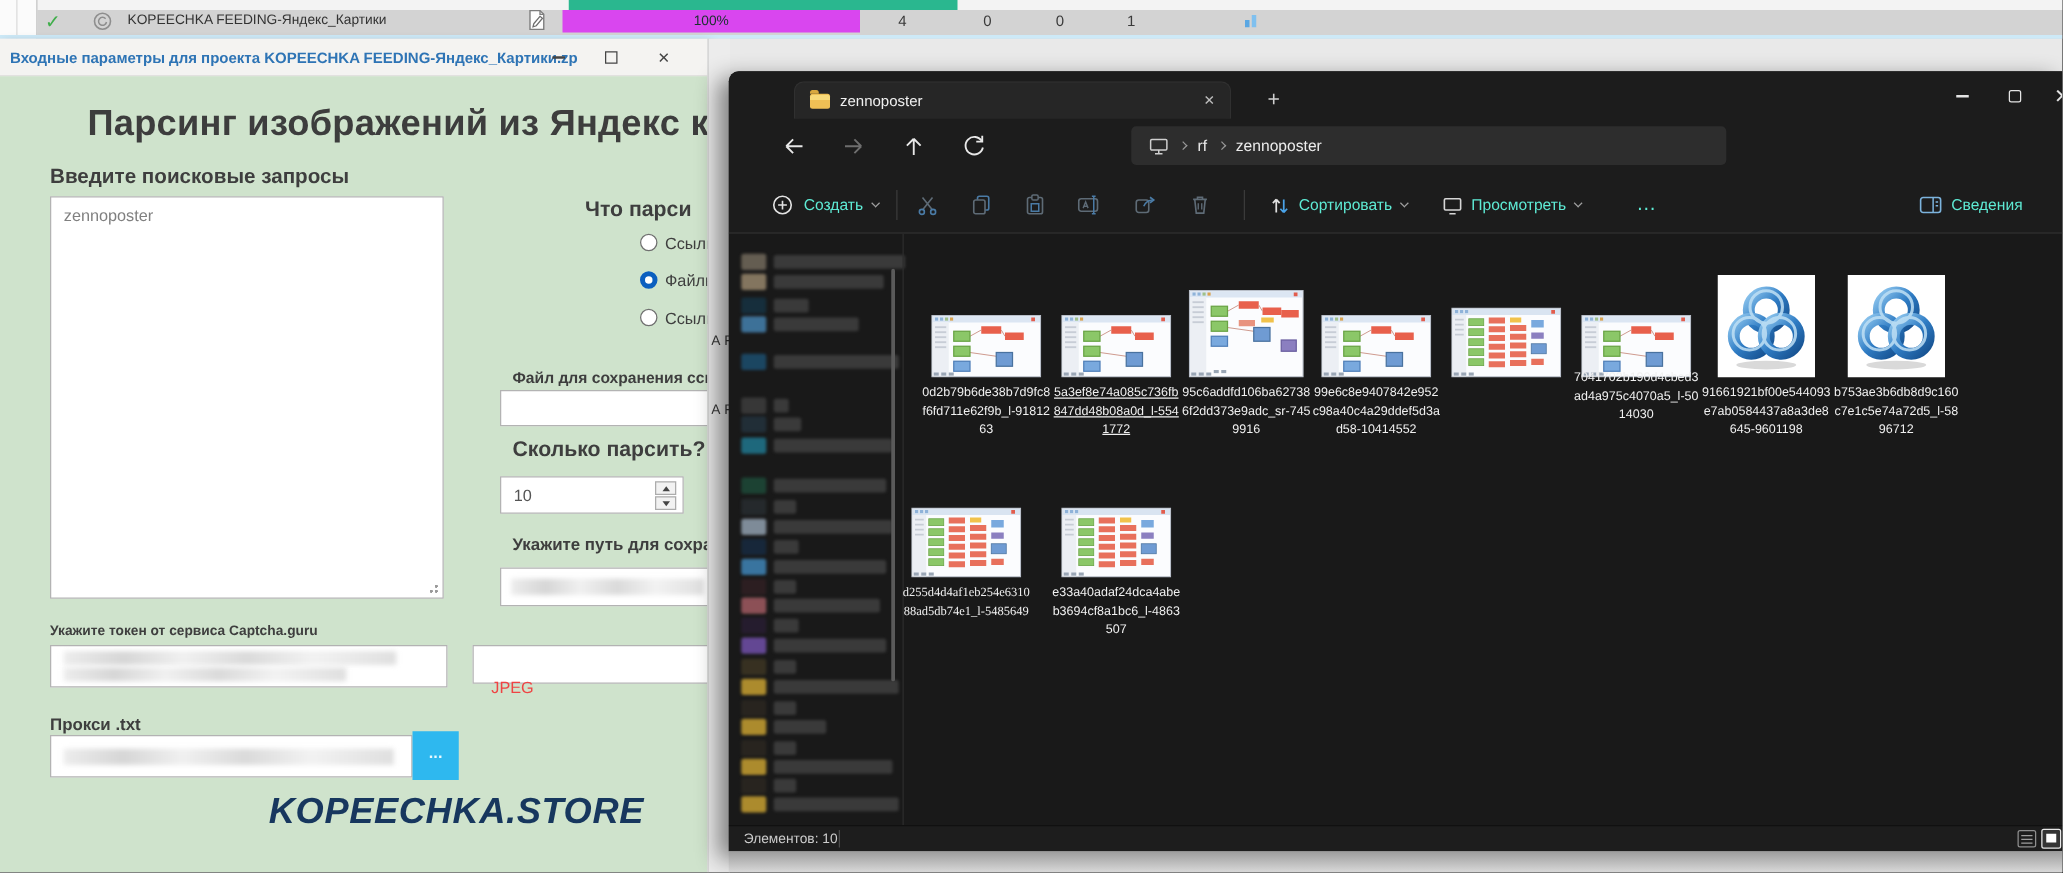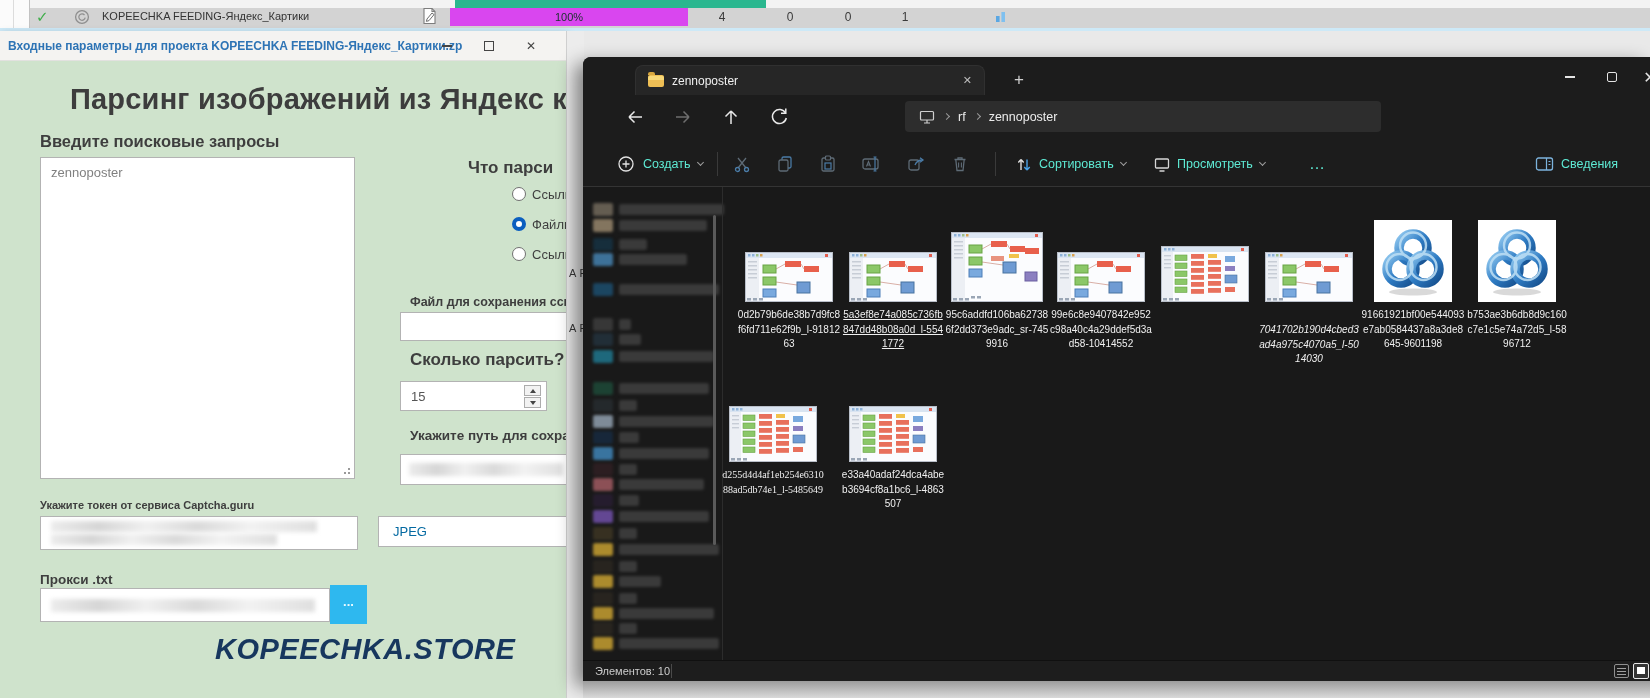--- a/index.html
+++ b/index.html
@@ -171,34 +171,34 @@
             <span class="radio"></span>
             <span class="radio-label">Ссылки + фа</span>
           </div>
         </div>
 
       <div class="dlg-label" style="left:410px;top:234px;font-size:12.5px;">Файл для сохранения ссы</div>
       <div class="dlg-input" style="left:400px;top:251px;width:170px;height:29px;"></div>
 
       <div class="dlg-label" style="left:410px;top:289px;font-size:17px;">Сколько парсить?</div>
       <div class="dlg-input" style="left:400px;top:320px;width:147px;height:30px;">
-        <span style="position:absolute;left:10px;top:7px;font-size:13px;color:#555;">15</span>
+        <span style="position:absolute;left:10px;top:7px;font-size:13px;color:#555;">10</span>
         <div class="spinbox">
             <div class="up"></div>
             <div class="dn"></div>
           </div>
       </div>
 
       <div class="dlg-label" style="left:410px;top:367px;font-size:13.5px;">Укажите путь для сохра</div>
       <div class="dlg-input" style="left:400px;top:393px;width:170px;height:31px;">
         <div class="blurbar" style="margin:8px 6px 0 8px;"></div>
       </div>
 
       <div class="dlg-input" style="left:378px;top:455px;width:192px;height:31px;">
-        <span style="position:absolute;left:14px;top:7px;font-size:13px;color:#0369a1;text-align:right;">JPEG</span>
+        <span style="position:absolute;left:14px;top:25px;font-size:13px;color:#ef4444;text-align:right;">JPEG</span>
       </div>
 
       <div class="dlg-label" style="left:40px;top:438px;font-size:11px;">Укажите токен от сервиса Captcha.guru</div>
       <div class="dlg-input" style="left:40px;top:455px;width:318px;height:34px;">
         <div class="blurbar" style="margin:4px 40px 0 10px;height:11px;"></div>
         <div class="blurbar" style="margin:2px 80px 0 10px;height:11px;"></div>
       </div>
 
       <div class="dlg-label" style="left:40px;top:511px;font-size:13.5px;">Прокси .txt</div>
       <div class="dlg-input" style="left:40px;top:527px;width:290px;height:34px;">
@@ -655,21 +655,21 @@
                 <rect x="18" y="13" width="13" height="8" fill="#8bc768" stroke="#69a344"></rect>
                 <rect x="18" y="25" width="13" height="8" fill="#8bc768" stroke="#69a344"></rect>
                 <rect x="18" y="37" width="13" height="8" fill="#79a9de" stroke="#4f7fb8"></rect>
                 <rect x="52" y="30" width="13" height="11" fill="#6f9bd3" stroke="#49729f"></rect>
                 <g fill="#9aa6b5">
                   <rect x="2" y="46" width="4" height="2.5"></rect>
                   <rect x="8" y="46" width="4" height="2.5"></rect>
                   <rect x="14" y="46" width="4" height="2.5"></rect>
                 </g>
               </svg></div>
-            <div class="fname" style="top: 71px; font-style: italic;">7041702b190d4cbed3ad4a975c4070a5_l-5014030</div>
+            <div class="fname" style="top: 44px;">7041702b190d4cbed3ad4a975c4070a5_l-5014030</div>
           </div>
           <div class="tile" style="left: 778px; top: 33px; height: 152px;">
             <div class="thumb" style="width: 78px; height: 82px;"><svg width="78" height="82" viewBox="0 0 78 82">
                 <rect width="78" height="82" fill="#ffffff"></rect>
                 <defs>
                   <linearGradient id="kb6" x1="0" y1="0" x2="1" y2="1">
                     <stop offset="0" stop-color="#8ec6ee"></stop>
                     <stop offset="0.5" stop-color="#2f7cc4"></stop>
                     <stop offset="1" stop-color="#16508f"></stop>
                   </linearGradient>

